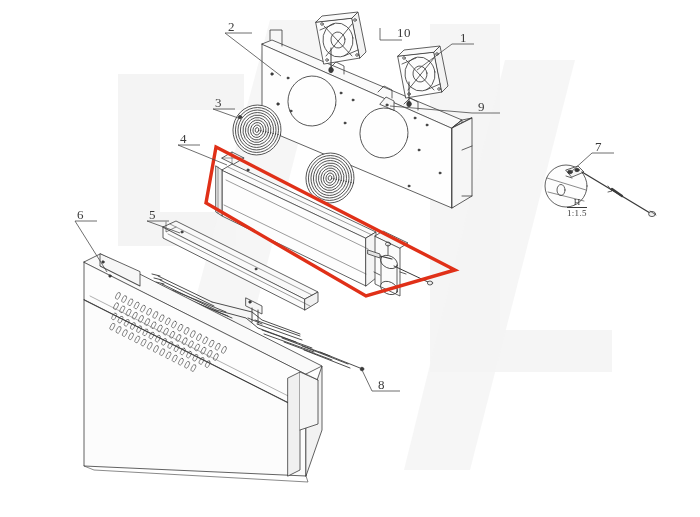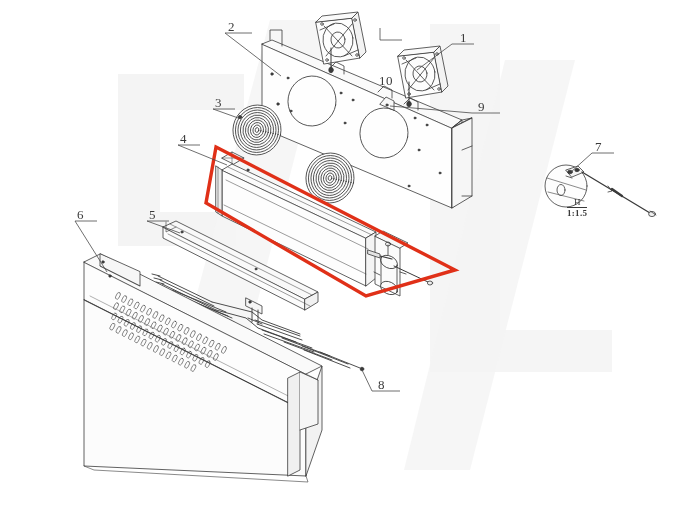--- a/index.html
+++ b/index.html
@@ -5,21 +5,21 @@
   html,body{margin:0;padding:0;background:#ffffff;}
   body{width:700px;height:517px;overflow:hidden;
        font-family:"Liberation Serif",serif;}
   #stage{position:relative;width:700px;height:517px;background:#ffffff;}
   svg.layer{position:absolute;left:0;top:0;width:700px;height:517px;}
   .lbl{position:absolute;font-family:"Liberation Serif",serif;
        font-size:13px;color:#3a3a3a;letter-spacing:.5px;line-height:1;}
   .scale-note{position:absolute;font-family:"Liberation Serif",serif;
        font-size:9px;color:#3a3a3a;text-align:center;line-height:1.05;}
   .scale-note .num{display:block;border-bottom:1px solid #3a3a3a;padding:0 2px;}
-  .scale-note .den{display:block;padding-top:1px;letter-spacing:.3px;font-weight:bold;}
+  .scale-note .den{display:block;padding-top:1px;letter-spacing:.3px;}
 </style>
 </head>
 <body>
 
 <div id="stage">
 
   <svg class="layer" viewBox="0 0 700 517">
     <g fill="#f4f4f4">
       <path d="M118 74 L244 74 L244 110 L160 110 L160 212 L236 212 L236 246 L118 246 Z"></path>
       <path d="M270 20 L330 20 L214 470 L150 470 Z" opacity="0.85"></path>
@@ -321,21 +321,21 @@
       <path d="M213 109 L235 109 M213 109 L241 119"></path>
       <path d="M178 145 L200 145 M178 145 L227 165"></path>
       <path d="M147 221 L169 221 M147 221 L180 233"></path>
       <path d="M75 221 L97 221 M75 221 L107 272"></path>
       <path d="M372 391 L400 391 M372 391 L362 370"></path>
       <path d="M592 153 L614 153 M592 153 L571 172"></path>
     </g>
   </svg>
 
   <div class="lbl" style="left:228px;top:20px;">2</div>
-  <div class="lbl" style="left:379px;top:26px;margin-top:48px;">10</div>
+  <div class="lbl" style="left:397px;top:26px;">10</div>
   <div class="lbl" style="left:460px;top:31px;">1</div>
   <div class="lbl" style="left:478px;top:100px;">9</div>
   <div class="lbl" style="left:215px;top:96px;">3</div>
   <div class="lbl" style="left:180px;top:132px;">4</div>
   <div class="lbl" style="left:149px;top:208px;">5</div>
   <div class="lbl" style="left:77px;top:208px;">6</div>
   <div class="lbl" style="left:378px;top:378px;">8</div>
   <div class="lbl" style="left:595px;top:140px;">7</div>
 
   <div class="scale-note" style="left:567px;top:198px;">

